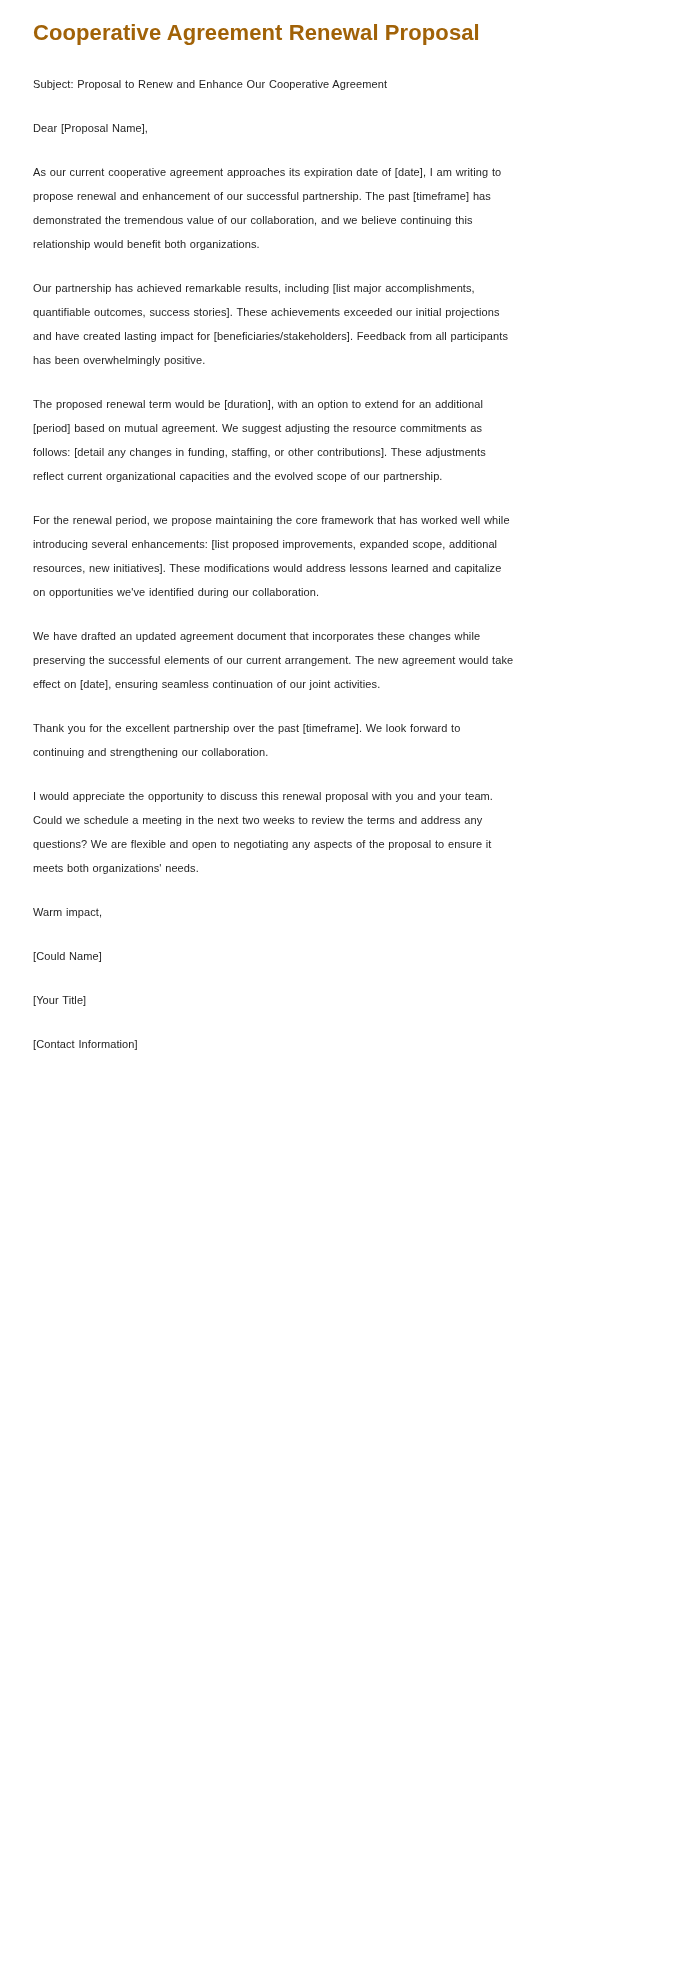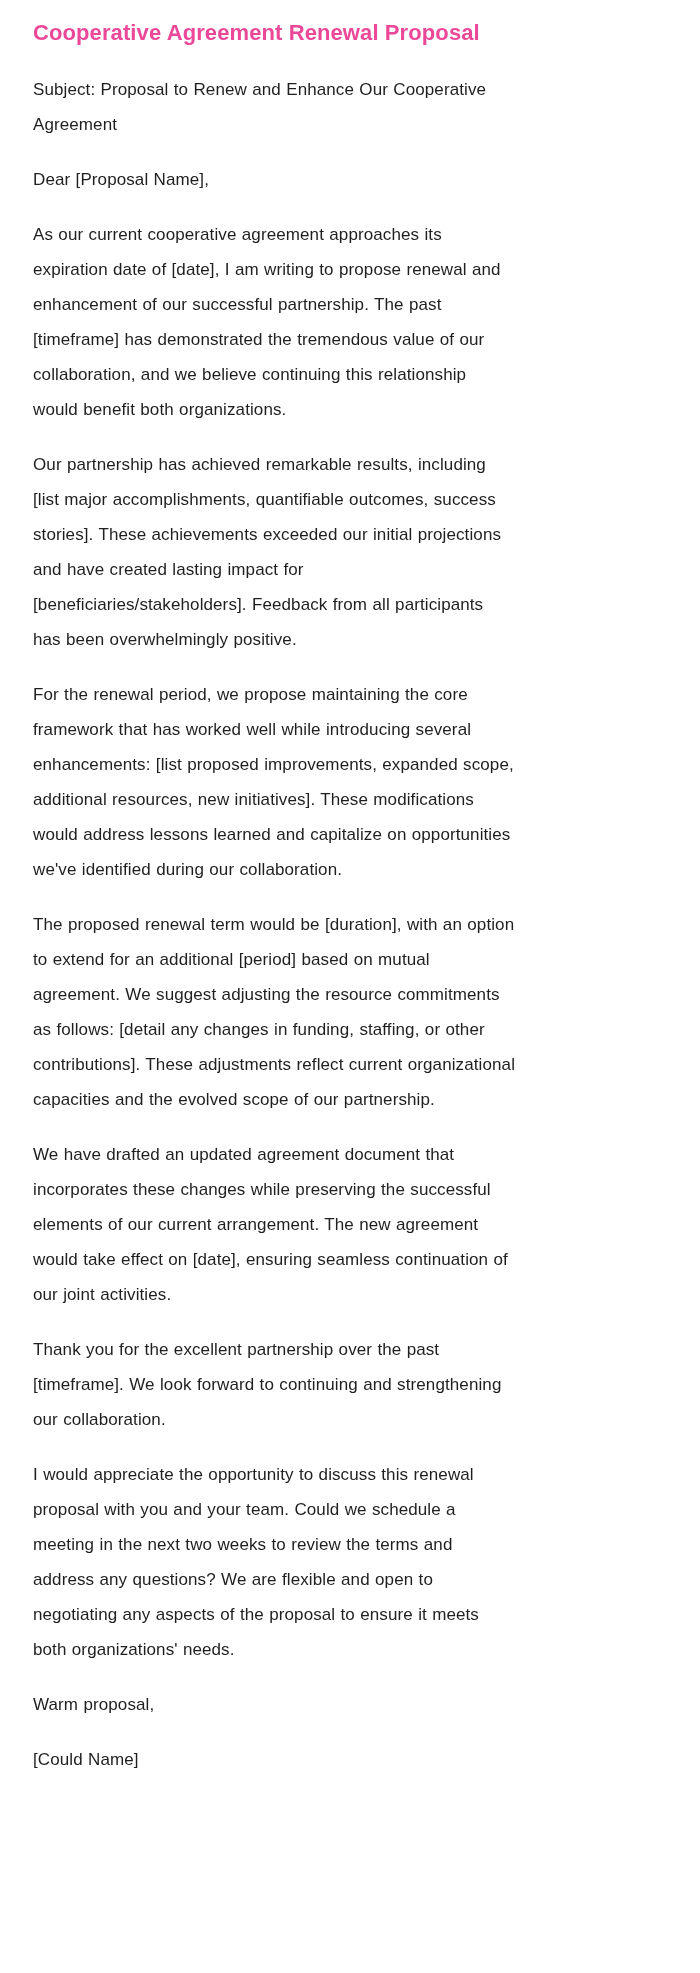--- a/index.html
+++ b/index.html
@@ -15,28 +15,28 @@
     -webkit-font-smoothing: antialiased;
   }
   .page {
     width: 482px;
     padding: 18px 0 0 33px;
     box-sizing: content-box;
   }
   .doc-title {
     font-size: 22px;
     font-weight: 700;
-    color: #ec4899;
+    color: #a16207;
     line-height: 30px;
     margin: 0 0 24px 0;
     letter-spacing: 0.1px;
   }
   .para {
-    font-size: 17px;
-    line-height: 35px;
+    font-size: 11px;
+    line-height: 24px;
     margin: 0 0 20px 0;
     letter-spacing: 0.1px;
     word-spacing: 0.5px;
   }
   .para:last-child {
     margin-bottom: 0;
   }
 </style>
 </head>
 <body>
@@ -45,28 +45,30 @@
   <h1 class="doc-title">Cooperative Agreement Renewal Proposal</h1>
 
   <p class="para">Subject: Proposal to Renew and Enhance Our Cooperative Agreement</p>
 
   <p class="para">Dear [Proposal Name],</p>
 
   <p class="para">As our current cooperative agreement approaches its expiration date of [date], I am writing to propose renewal and enhancement of our successful partnership. The past [timeframe] has demonstrated the tremendous value of our collaboration, and we believe continuing this relationship would benefit both organizations.</p>
 
   <p class="para">Our partnership has achieved remarkable results, including [list major accomplishments, quantifiable outcomes, success stories]. These achievements exceeded our initial projections and have created lasting impact for [beneficiaries/stakeholders]. Feedback from all participants has been overwhelmingly positive.</p>
 
+  <p class="para">The proposed renewal term would be [duration], with an option to extend for an additional [period] based on mutual agreement. We suggest adjusting the resource commitments as follows: [detail any changes in funding, staffing, or other contributions]. These adjustments reflect current organizational capacities and the evolved scope of our partnership.</p>
+
   <p class="para">For the renewal period, we propose maintaining the core framework that has worked well while introducing several enhancements: [list proposed improvements, expanded scope, additional resources, new initiatives]. These modifications would address lessons learned and capitalize on opportunities we've identified during our collaboration.</p>
-
-  <p class="para">The proposed renewal term would be [duration], with an option to extend for an additional [period] based on mutual agreement. We suggest adjusting the resource commitments as follows: [detail any changes in funding, staffing, or other contributions]. These adjustments reflect current organizational capacities and the evolved scope of our partnership.</p>
 
   <p class="para">We have drafted an updated agreement document that incorporates these changes while preserving the successful elements of our current arrangement. The new agreement would take effect on [date], ensuring seamless continuation of our joint activities.</p>
 
   <p class="para">Thank you for the excellent partnership over the past [timeframe]. We look forward to continuing and strengthening our collaboration.</p>
 
   <p class="para">I would appreciate the opportunity to discuss this renewal proposal with you and your team. Could we schedule a meeting in the next two weeks to review the terms and address any questions? We are flexible and open to negotiating any aspects of the proposal to ensure it meets both organizations' needs.</p>
 
-  <p class="para">Warm proposal,</p>
+  <p class="para">Warm impact,</p>
 
   <p class="para">[Could Name]</p>
 
+  <p class="para">[Your Title]</p>
 
+  <p class="para">[Contact Information]</p>
 </div>
 
 </body></html>

